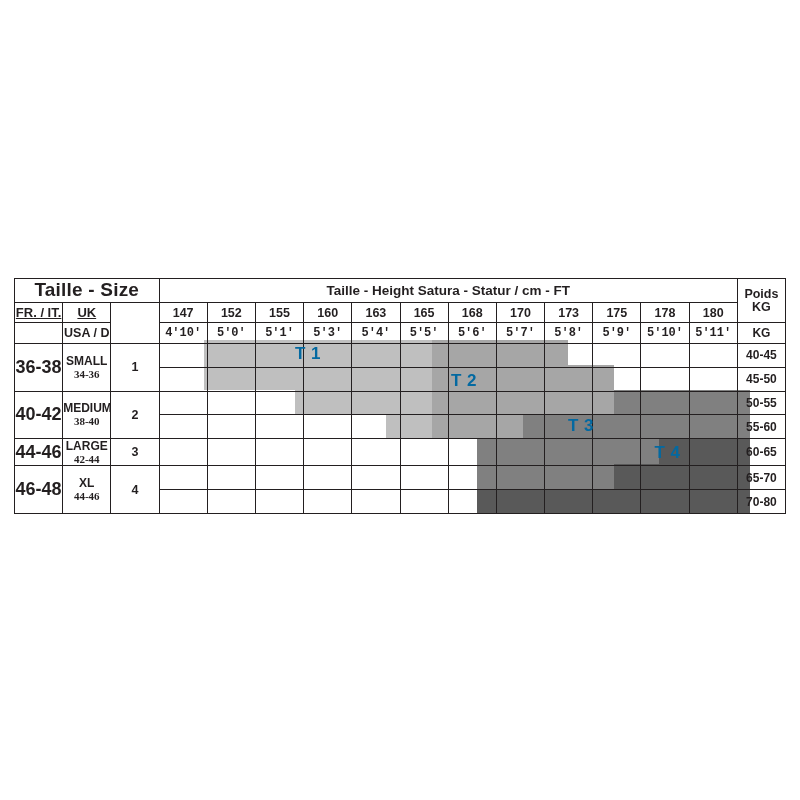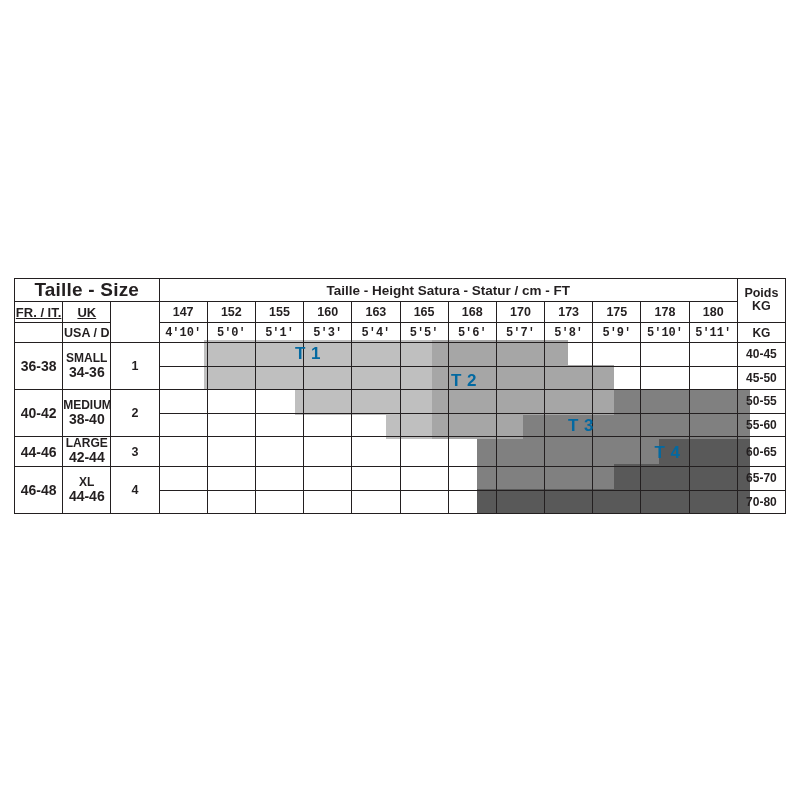--- a/index.html
+++ b/index.html
@@ -67,29 +67,30 @@
   }
   .poids-cell {
     font-size: 12.5px;
     line-height: 1.05;
   }
   .kg-cell {
     font-size: 12px;
   }
 
   .fr-cell {
-    font-size: 14px;
+    font-size: 18px;
   }
   .uk-cell {
     font-size: 12px;
     line-height: 1.1;
   }
   .uk-cell .uksub {
-    font-size: 14px;
+    font-size: 11px;
     display: block;
+    font-family: Liberation Serif, serif;
   }
   .num-cell {
     font-size: 12.5px;
   }
 
   
   .blank {
     background: transparent;
   }
 

